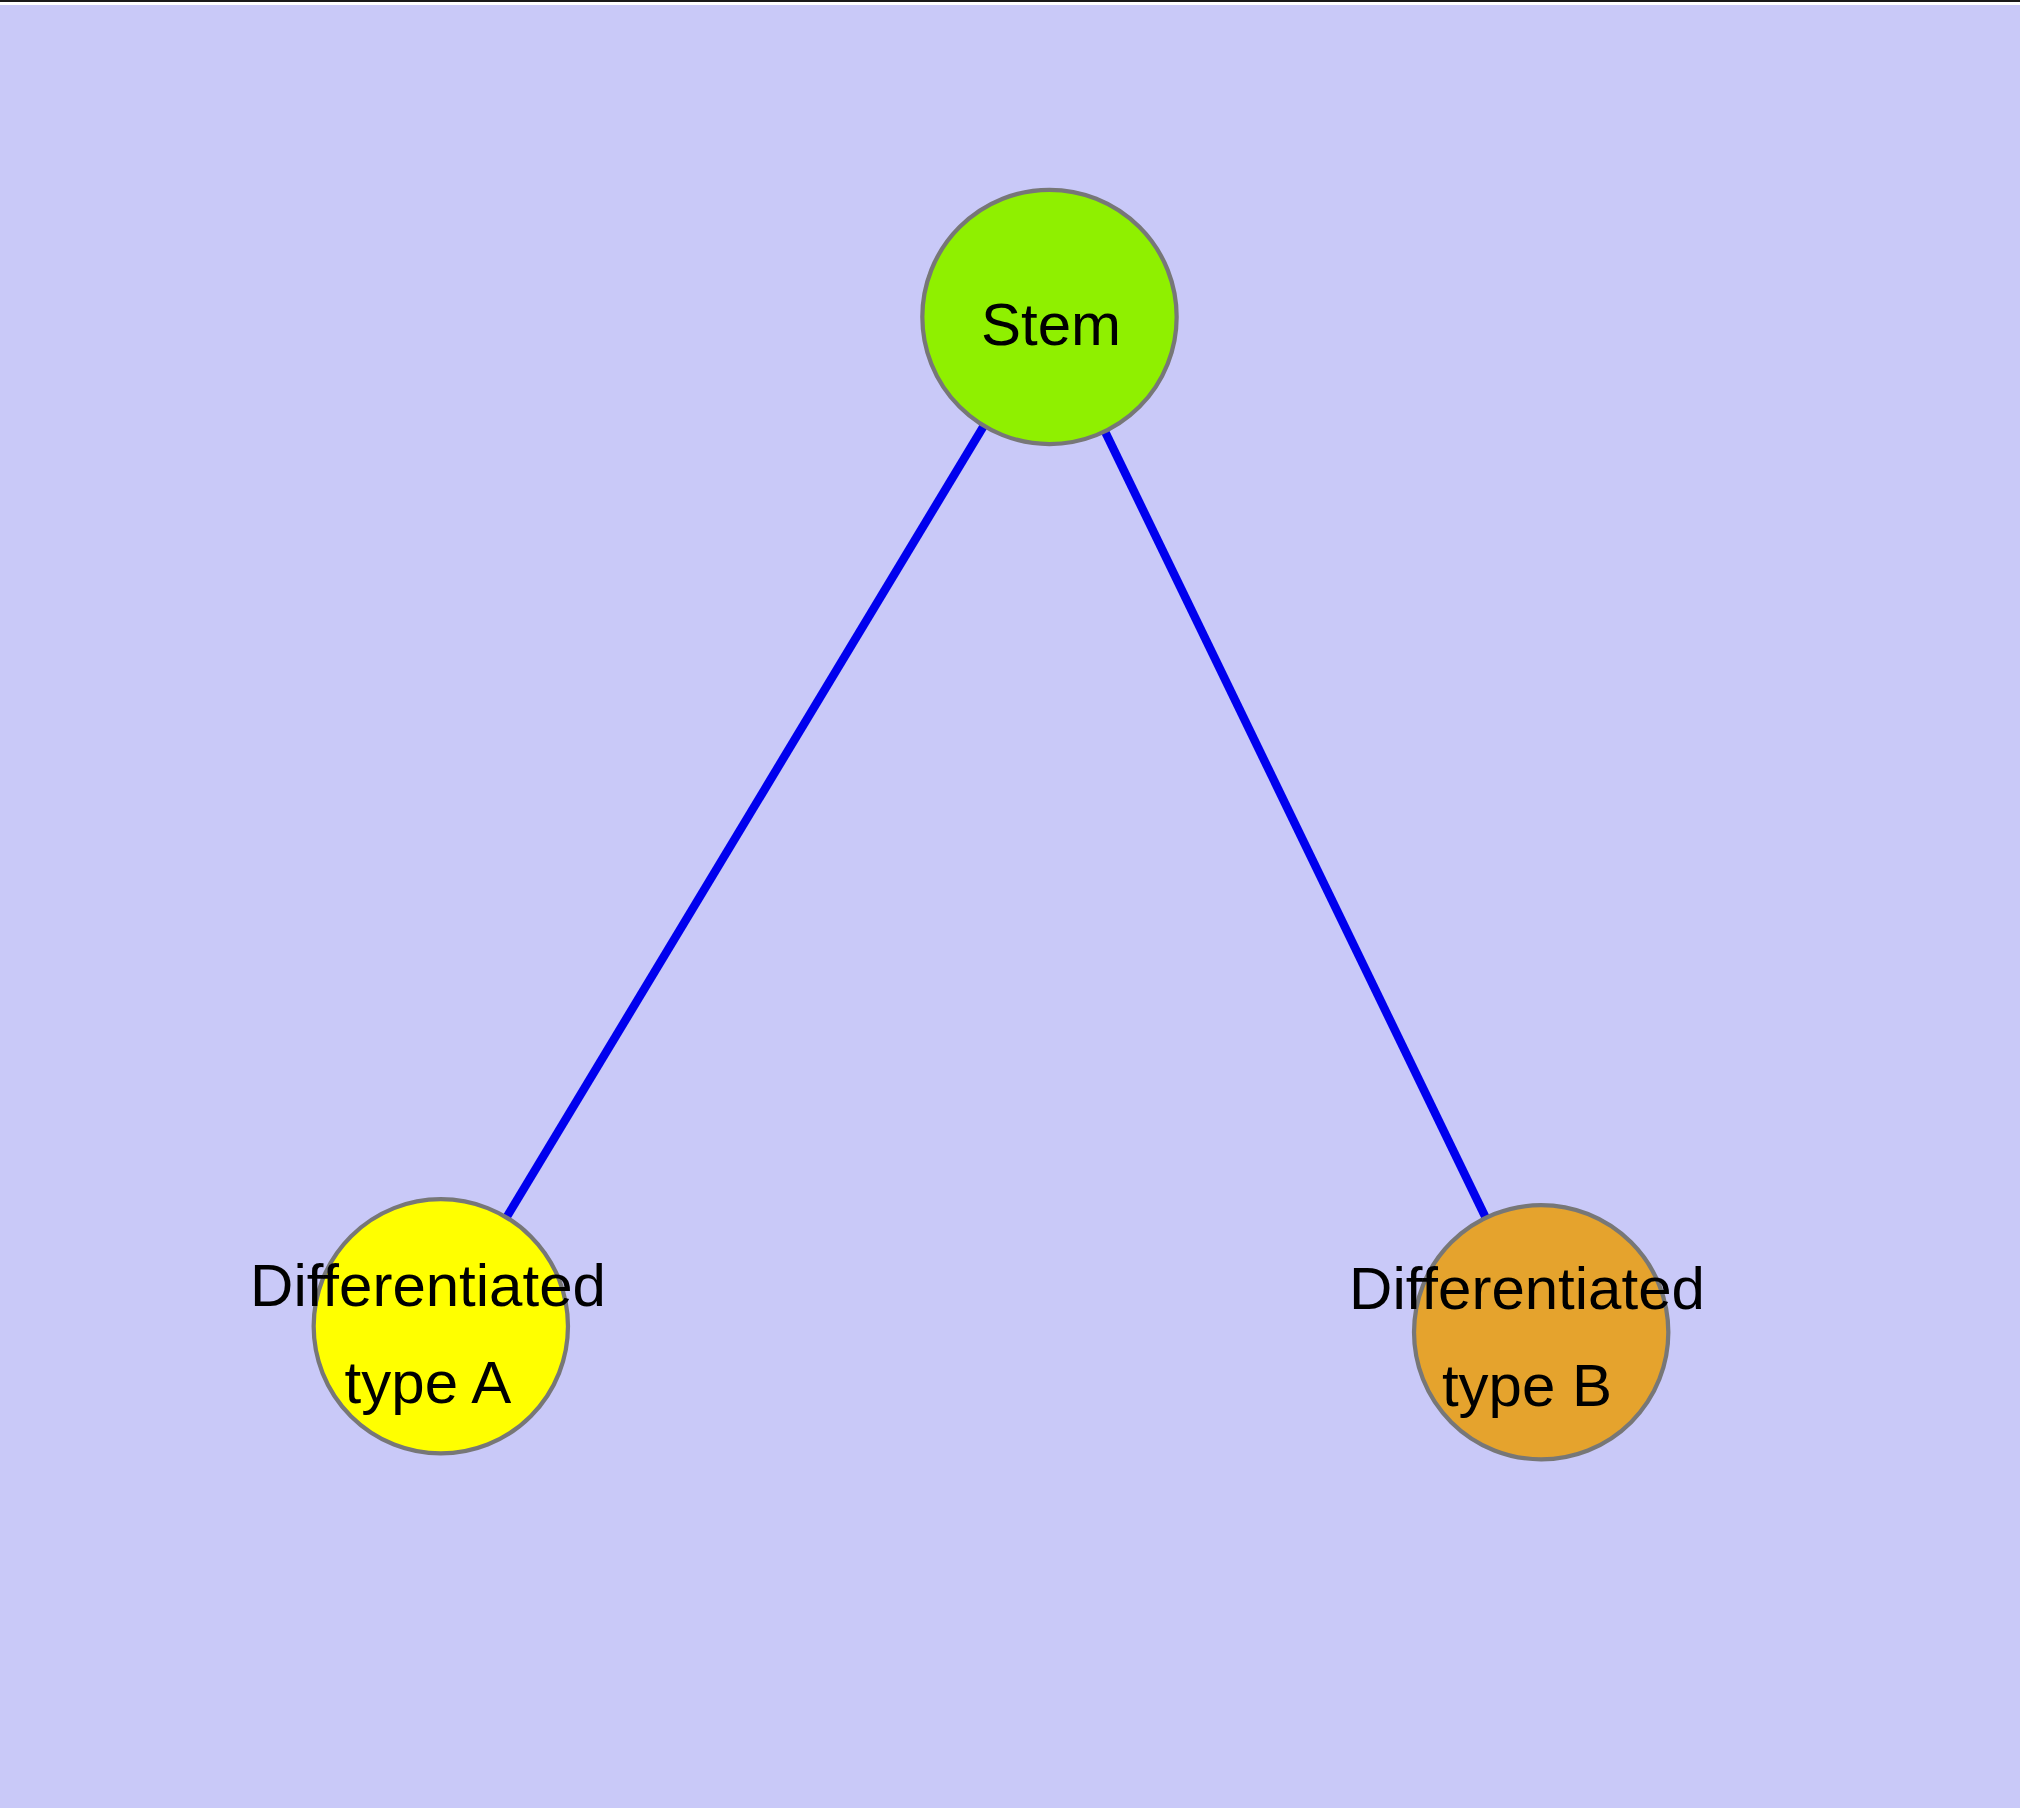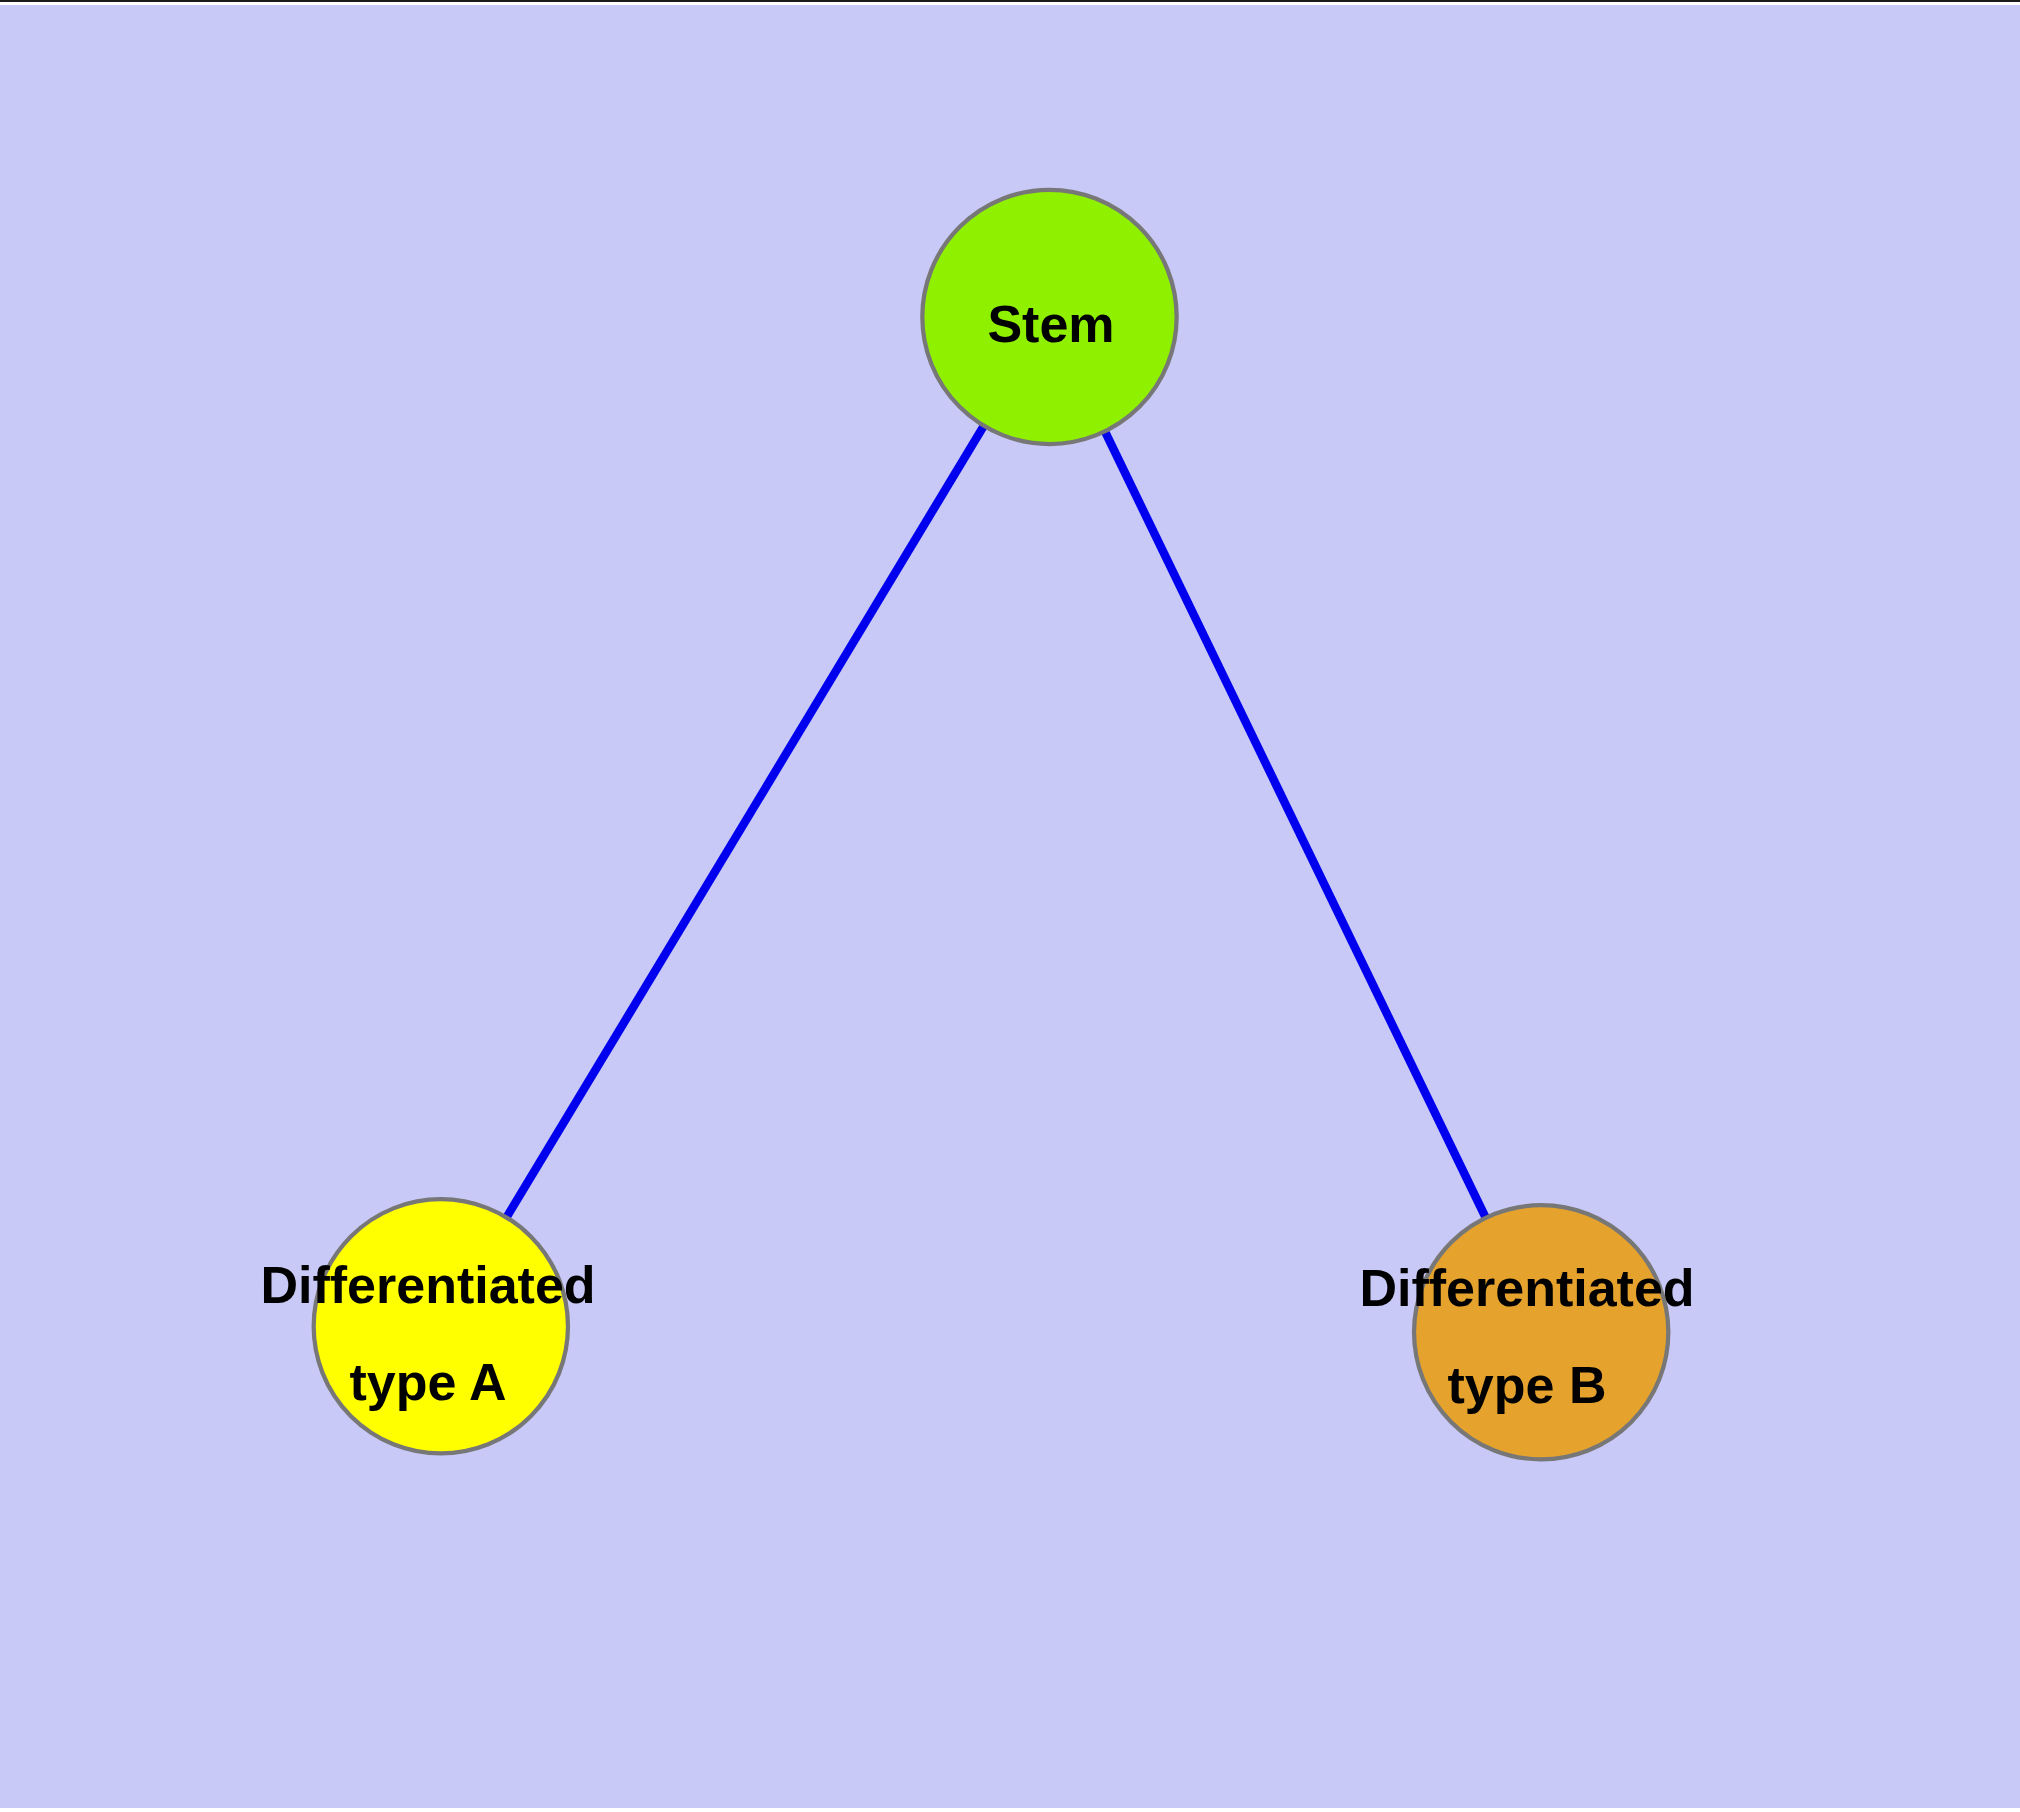--- a/index.html
+++ b/index.html
@@ -32,22 +32,22 @@
   .diagram-svg {
     position: absolute;
     top: 0; left: 0;
     width: 100%;
     height: 100%;
   }
   .node-label {
     position: absolute;
     transform: translate(-50%, -50%);
     color: #000000;
-    font-weight: bold;
-    font-size: 52px;
+    font-weight: normal;
+    font-size: 60px;
     line-height: 97px;
     text-align: center;
     white-space: pre-line;
     letter-spacing: 0px;
   }
   .label-stem   { left: 1051px; top: 319px;  }
   .label-type-a { left: 428px;  top: 1329px; }
   .label-type-b { left: 1527px; top: 1332px; }
 </style>
 </head>

